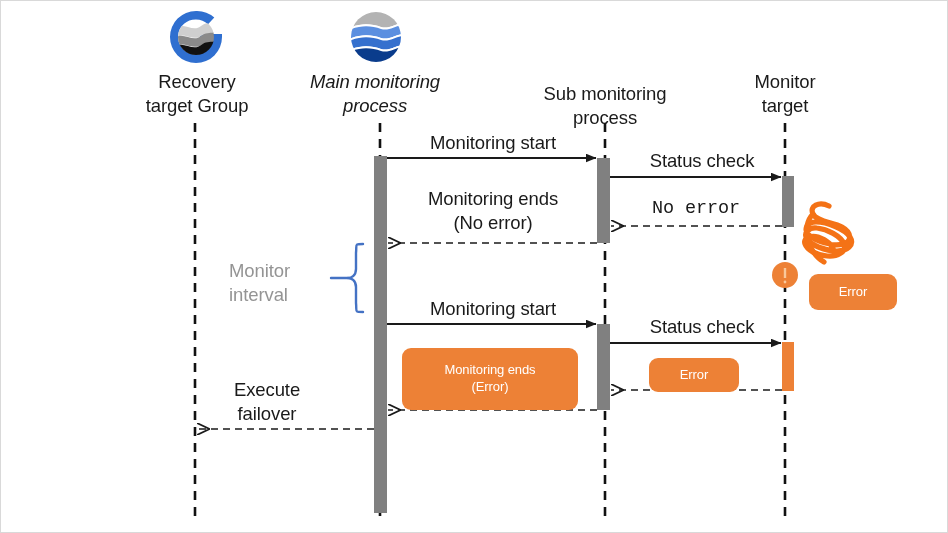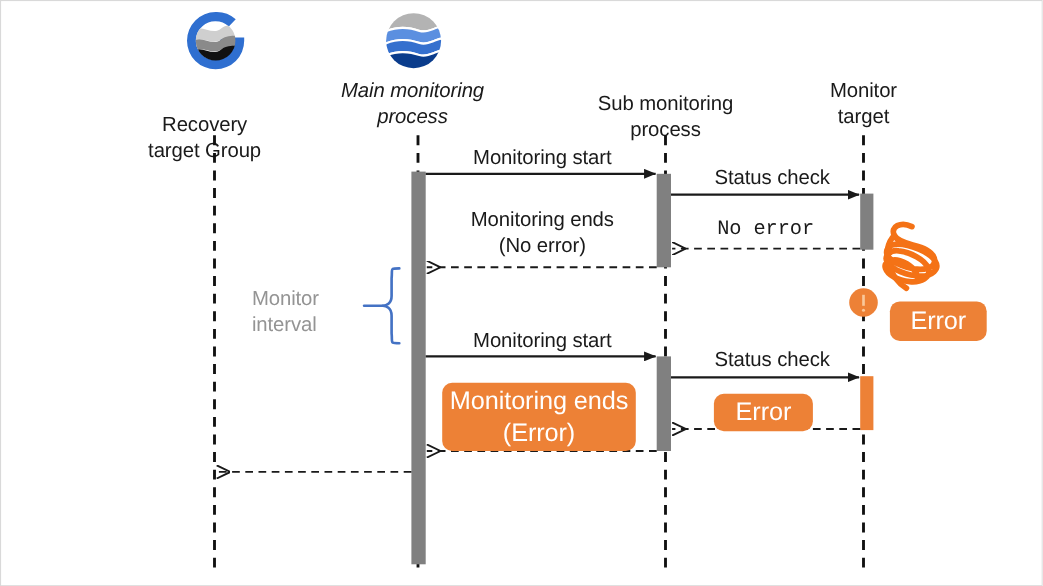--- a/index.html
+++ b/index.html
@@ -51,21 +51,21 @@
   .msg-label.gray {
     color: #949494;
   }
 
   
   .orange-box {
     position: absolute;
     background: #ED8136;
     border-radius: 9px;
     color: #ffffff;
-    font-size: 23px;
+    font-size: 13px;
     line-height: 1.28;
     display: flex;
     align-items: center;
     justify-content: center;
     text-align: center;
     white-space: pre-line;
     box-sizing: border-box;
     letter-spacing: -0.1px;
   }
 
@@ -108,21 +108,21 @@
         <path d="M-2 22 C14 14, 24 16, 34 19 C44 22, 52 12, 60 16 L60 27 C52 23, 44 33, 34 30 C24 27, 14 25, -2 33 Z" fill="#ffffff"></path>
         <path d="M-2 24 C14 16, 24 18, 34 21 C44 24, 52 14, 60 18 L60 27 C52 23, 44 33, 34 30 C24 27, 14 25, -2 33 Z" fill="#5B8FE0"></path>
         <path d="M-2 33 C14 25, 24 27, 34 30 C44 33, 52 23, 60 27 L60 35 C52 31, 44 41, 34 38 C24 35, 14 33, -2 41 Z" fill="#ffffff"></path>
         <path d="M-2 35 C14 27, 24 29, 34 32 C44 35, 52 25, 60 29 L60 38 C52 34, 44 44, 34 41 C24 38, 14 36, -2 44 Z" fill="#3570CE"></path>
         <path d="M-2 44 C14 36, 24 38, 34 41 C44 44, 52 34, 60 38 L60 60 L-2 60 Z" fill="#ffffff"></path>
         <path d="M-2 46 C14 38, 24 40, 34 43 C44 46, 52 36, 60 40 L60 60 L-2 60 Z" fill="#0A3C8C"></path>
       </g>
     </svg>
   </div>
 
-  <div class="ll-title" style="left:105px; top:69px; width:160px;margin-top:31px;">Recovery
+  <div class="ll-title" style="left:116px; top:69px; width:160px;">Recovery
 target Group</div>
 
   <div class="ll-title" style="left:284px; top:69px; width:180px;font-style:italic;">Main monitoring
 process</div>
 
   <div class="ll-title" style="left:514px; top:81px; width:180px;text-align:center;">Sub monitoring
 process</div>
 
   <div class="ll-title" style="left:714px; top:69px; width:140px;">Monitor
 target</div>
@@ -191,20 +191,22 @@
 
   <div class="msg-label" style="left:620px; top:196px; width:150px;font-family:Liberation Mono, monospace;">No error</div>
 
   <div class="msg-label" style="left:390px; top:186px; width:204px;">Monitoring ends
 (No error)</div>
 
   <div class="msg-label" style="left:392px; top:296px; width:200px;">Monitoring start</div>
 
   <div class="msg-label" style="left:618px; top:314px; width:166px;">Status check</div>
 
+  <div class="msg-label" style="left:188px; top:377px; width:156px;">Execute
+failover</div>
 
   <div class="msg-label gray" style="left:228px; top:258px; width:104px; text-align:left;">Monitor
 interval</div>
 
   <div class="orange-box" style="left:401px; top:347px; width:176px; height:62px;">Monitoring ends
 (Error)</div>
 
   <div class="orange-box" style="left:648px; top:357px; width:90px; height:34px;">Error</div>
 
   <div class="orange-box" style="left:808px; top:273px; width:88px; height:36px;">Error</div>

